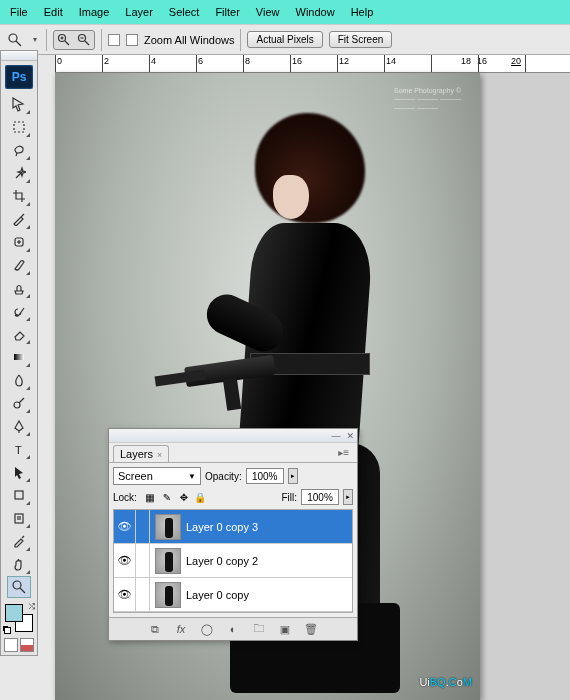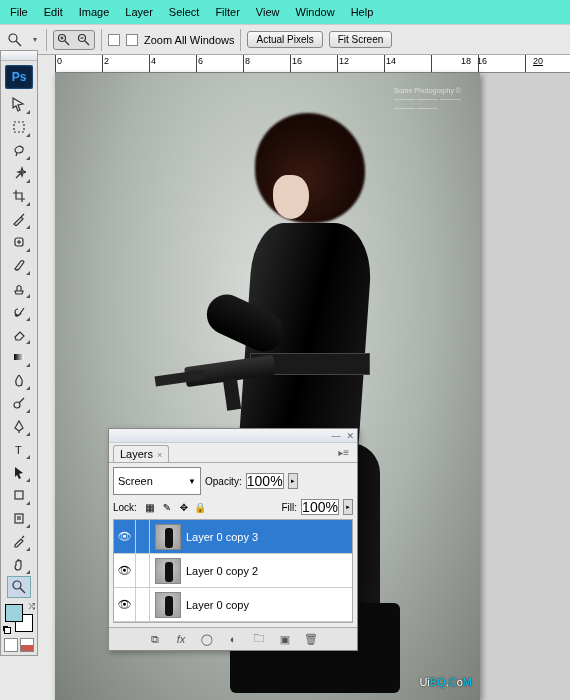--- a/index.html
+++ b/index.html
@@ -66,23 +66,23 @@
 
 
 .layers-panel { position:absolute; left:108px; top:428px; width:250px; background:#ededed; border:1px solid #888; box-shadow:2px 2px 6px rgba(0,0,0,0.3); }
 .panel-titlebar { height:14px; background:linear-gradient(#f4f4f4,#dde4ed); display:flex; justify-content:flex-end; align-items:center; padding:0 3px; gap:6px; border-bottom:1px solid #ccc; }
 .panel-titlebar span { font-size:9px; color:#666; cursor:default; }
 .panel-tabs { display:flex; padding:2px 4px 0; gap:2px; }
 .panel-tab { background:#ededed; border:1px solid #aaa; border-bottom:none; padding:2px 6px; font-size:11px; border-radius:3px 3px 0 0; position:relative; }
 .panel-tab .tabx { font-size:9px; margin-left:4px; color:#888; }
 .panel-body { border-top:1px solid #aaa; padding:4px; }
 .blend-row, .lock-row { display:flex; align-items:center; gap:4px; margin-bottom:4px; }
-.blend-select { width:88px; height:28px; border:1px solid #888; background:#fff; display:flex; align-items:center; justify-content:space-between; padding:0 4px; font-size:11px; }
+.blend-select { width:88px; height:18px; border:1px solid #888; background:#fff; display:flex; align-items:center; justify-content:space-between; padding:0 4px; font-size:11px; }
 .label-sm { font-size:10px; }
-.pct-input { width:38px; height:16px; border:1px solid #888; background:#fff; text-align:center; font-size:14px; display:flex; align-items:center; justify-content:center; }
+.pct-input { width:38px; height:16px; border:1px solid #888; background:#fff; text-align:center; font-size:10px; display:flex; align-items:center; justify-content:center; }
 .pct-arrow { width:10px; height:16px; border:1px solid #888; background:#ddd; display:flex; align-items:center; justify-content:center; font-size:7px; }
 .lock-icons { display:flex; gap:3px; margin-left:2px; }
 .lock-icons div { width:14px; height:14px; display:flex; align-items:center; justify-content:center; font-size:10px; }
 .layers-list { border:1px solid #aaa; background:#fff; margin-top:2px; }
 .layer-row { display:flex; align-items:center; height:34px; border-bottom:1px solid #ccc; }
 .layer-row.selected { background:#2e7bd1; color:#fff; }
 .eye-col { width:22px; display:flex; align-items:center; justify-content:center; border-right:1px solid #ccc; height:100%; }
 .lock-col { width:14px; border-right:1px solid #ccc; height:100%; }
 .thumb { width:26px; height:26px; margin:0 5px; border:1px solid #888; background:radial-gradient(ellipse at 50% 40%,#ccc,#999); position:relative; }
 .thumb::after { content:''; position:absolute; left:9px; top:3px; width:8px; height:20px; background:#111; border-radius:3px; }
@@ -159,21 +159,21 @@
       <div class="label" style="left: 237px;">16</div>
       <div class="tick" style="left: 282px;"></div>
       <div class="label" style="left: 284px;">12</div>
       <div class="tick" style="left: 329px;"></div>
       <div class="label" style="left: 331px;">14</div>
       <div class="tick" style="left: 376px;"></div>
       <div class="label" style="left: 378px; margin-left: 44px;">16</div>
       <div class="tick" style="left: 423px;"></div>
       <div class="label" style="left: 406px;">18</div>
       <div class="tick" style="left: 470px;"></div>
-      <div class="label" style="left: 478px; text-decoration: underline;">20</div>
+      <div class="label" style="left: 456px; text-decoration: underline;">20</div>
     </div>
 </div>
 
 <div class="toolbox">
   <div class="toolbox-header"></div>
   <div class="ps-logo">Ps</div>
 
   <div class="tool tool-tri">
       <svg width="16" height="16">
         <path class="ico" d="M2 2 L12 8 L7 9 L9 14 L7 15 L5 10 L2 12 Z"></path>

